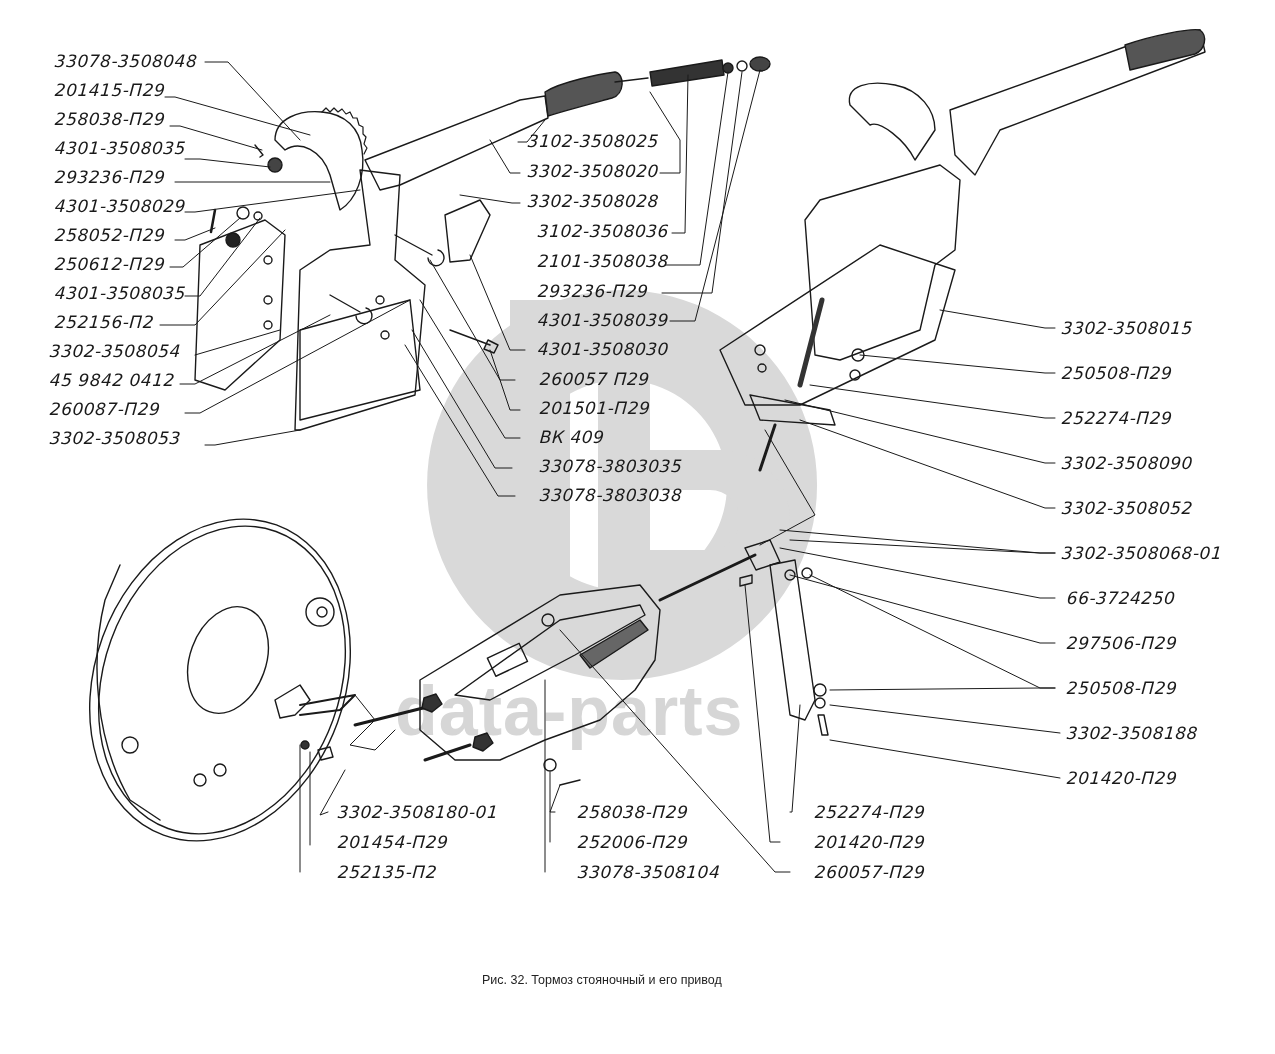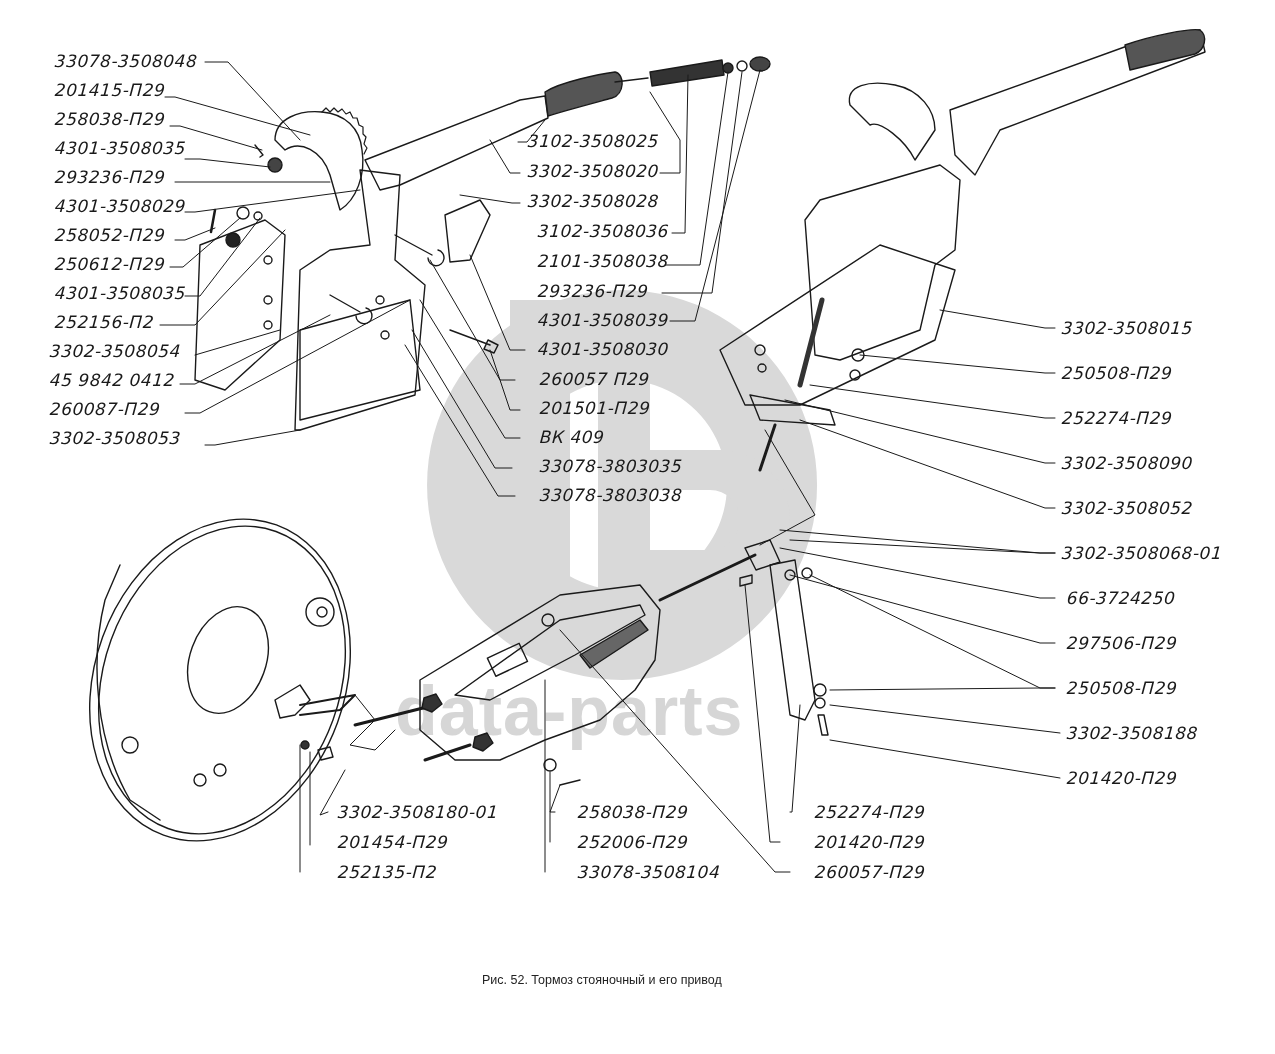--- a/index.html
+++ b/index.html
@@ -235,14 +235,14 @@
   <div class="lbl" style="left:338px;top:862px">252135-П2</div>
 
   <div class="lbl" style="left:578px;top:802px">258038-П29</div>
   <div class="lbl" style="left:578px;top:832px">252006-П29</div>
   <div class="lbl" style="left:578px;top:862px">33078-3508104</div>
 
   <div class="lbl" style="left:815px;top:802px">252274-П29</div>
   <div class="lbl" style="left:815px;top:832px">201420-П29</div>
   <div class="lbl" style="left:815px;top:862px">260057-П29</div>
 
-  <div class="caption">Рис.  52. Тормоз стояночный и его привод</div>
+  <div class="caption">Рис.  32. Тормоз стояночный и его привод</div>
 </div>
 
 </body></html>

